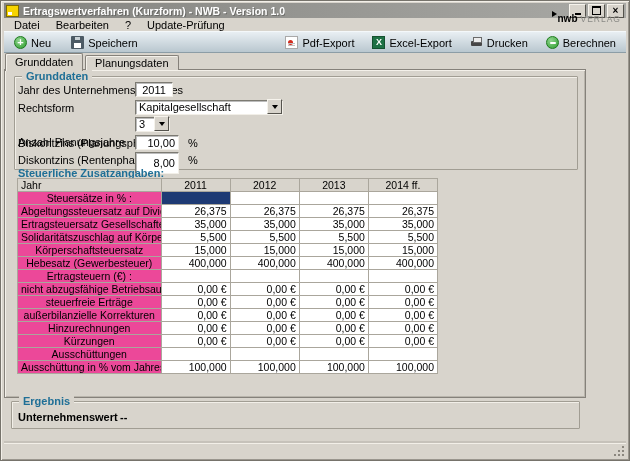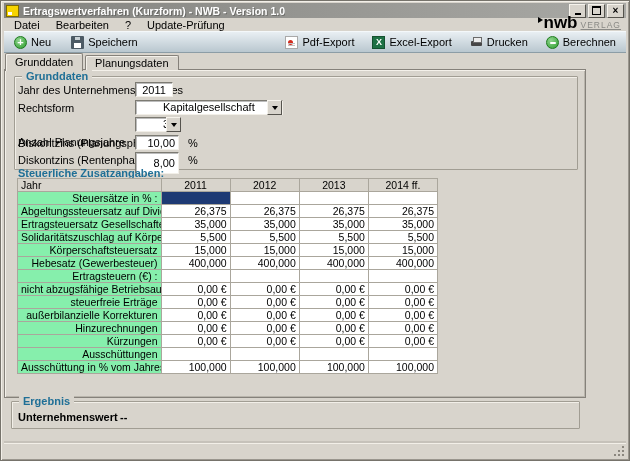--- a/index.html
+++ b/index.html
@@ -21,28 +21,28 @@
   .wbtn{width:15px;height:12px;background:#d8d4cc;border:1px solid;border-color:#f6f3ec #55534d #55534d #f6f3ec;
     display:flex;align-items:center;justify-content:center;color:#000;font-size:9px;line-height:1;cursor:default;}
   .g-min{width:6px;height:2px;background:#000;align-self:flex-end;margin-bottom:2px;}
   .g-max{width:7px;height:6px;border:1px solid #000;border-top-width:2px;}
   .g-close{font-weight:bold;font-size:10px;}
   
   .menubar{position:absolute;top:19px;left:6px;height:13px;display:flex;}
   .menu-item{padding:0 8px;line-height:13px;cursor:default;}
   .brand{position:absolute;top:13px;right:9px;display:flex;align-items:baseline;cursor:default;}
   .brand .tri{width:0;height:0;border-left:5px solid #000;border-top:3px solid transparent;border-bottom:3px solid transparent;margin-right:1px;position:relative;top:-5px;}
-  .brand .nwb{font-weight:bold;font-size:17px;letter-spacing:0;}
-  .brand .verlag{font-size:8.5px;color:#8a8a86;letter-spacing:1px;margin-left:3px;text-decoration:underline;}
+  .brand .nwb{font-weight:bold;font-size:10px;letter-spacing:0;}
+  .brand .verlag{font-size:8.5px;color:#8a8a86;letter-spacing:1px;margin-left:3px;}
   
   .toolbar{position:absolute;top:31px;left:4px;right:4px;height:20px;
     background:linear-gradient(#e9eff3,#b9c7cf);
     border-top:1px solid #f4f8fa;border-bottom:1px solid #8c9da6;
     display:flex;align-items:center;padding:0 6px;}
-  .tbtn{display:flex;align-items:center;gap:4px;padding:1px 4px;cursor:default;}
+  .tbtn{display:flex;align-items:flex-end;gap:4px;padding:1px 4px;cursor:default;}
   .tb-left{display:flex;gap:12px;}
   .tb-right{margin-left:auto;display:flex;gap:10px;}
   .ic{width:13px;height:13px;position:relative;display:inline-block;flex:0 0 auto;}
   .ic-new{background:radial-gradient(circle at 35% 30%,#8ed48e,#2f9e2f);border-radius:50%;border:1px solid #1d7a1d;box-sizing:border-box;}
   .ic-new::before{content:"+";position:absolute;left:0;right:0;top:-1px;text-align:center;color:#fff;font-weight:bold;font-size:11px;line-height:13px;}
   .ic-save{background:#4c5a64;border-radius:1px;}
   .ic-save::before{content:"";position:absolute;left:3px;bottom:1px;width:7px;height:5px;background:#fff;}
   .ic-save::after{content:"";position:absolute;left:4px;top:1px;width:5px;height:3px;background:#c9d2d6;}
   .ic-pdf{background:#fff;border:1px solid #a9a9a9;box-sizing:border-box;}
   .ic-pdf::before{content:"";position:absolute;left:2px;top:3px;width:5px;height:5px;background:#d32b1e;border-radius:50%;}
@@ -65,33 +65,33 @@
   
   .groupbox{position:absolute;border:1px solid #a19d93;box-shadow:inset 1px 1px 0 #f2efe8;border-radius:1px;}
   .gb-legend{position:absolute;top:-7px;left:7px;background:#d8d4cc;padding:0 4px;font-weight:bold;color:#1f6f96;}
   .gb-grunddaten{left:14px;top:76px;width:562px;height:92px;}
   .gb-ergebnis{left:11px;top:401px;width:567px;height:26px;}
   
   .f-label{position:absolute;left:18px;white-space:nowrap;}
   .sunken{position:absolute;background:#fff;border:1px solid;border-color:#7c7a72 #f2efe8 #f2efe8 #7c7a72;
     box-shadow:inset 1px 1px 0 rgba(64,64,64,.35);box-sizing:border-box;font-family:"Liberation Sans",sans-serif;font-size:11px;}
   input.sunken{padding:0 3px;outline:none;}
-  .fake-select{display:flex;align-items:center;padding-left:24px;}
+  .fake-select{display:flex;align-items:flex-end;}
   .fake-select .sel-text{flex:1;padding:0 3px;white-space:nowrap;overflow:hidden;line-height:13px;}
   .sel-arrow{width:13px;height:100%;background:#d8d4cc;border:1px solid;border-color:#f6f3ec #55534d #55534d #f6f3ec;
     display:flex;align-items:center;justify-content:center;flex:0 0 auto;}
   .sel-arrow::before{content:"";width:0;height:0;border-top:4px solid #000;border-left:3px solid transparent;border-right:3px solid transparent;}
   .pct{position:absolute;left:188px;}
   
   .section-label{position:absolute;left:18px;top:167px;font-weight:bold;color:#1f6f96;}
   .steuer-table{position:absolute;left:17px;top:178px;border-collapse:collapse;table-layout:fixed;
     width:421px;font-size:10.5px;background:#fff;border:1px solid #5f5d55;}
   .steuer-table td{border:1px solid #aaa69c;height:12px;line-height:12px;padding:0 3px;
     white-space:nowrap;overflow:hidden;box-sizing:content-box;}
-  .steuer-table td.lbl{background:#86efac;text-align:right;}
+  .steuer-table td.lbl{background:#ec4899;text-align:center;}
   .steuer-table tr.head td{background:#d8d4cc;text-align:center;}
   .steuer-table tr.head td.lbl{text-align:left;margin-left:44px;}
   .steuer-table td.val{background:#fff;text-align:right;}
   .steuer-table td.val.selected{background:#1e3a74;}
   
   .erg-label{position:absolute;left:18px;top:411px;font-weight:bold;}
   .erg-value{position:absolute;left:120px;top:411px;font-weight:bold;}
   
   .statusbar{position:absolute;left:4px;right:4px;bottom:3px;height:14px;border-top:1px solid #f2efe8;
     box-shadow:0 -2px 0 #c6c2ba;background:#d8d4cc;}

